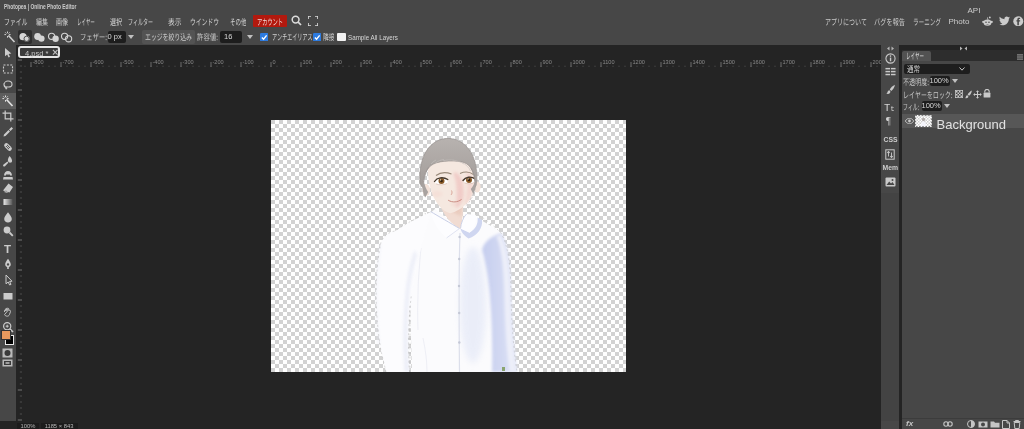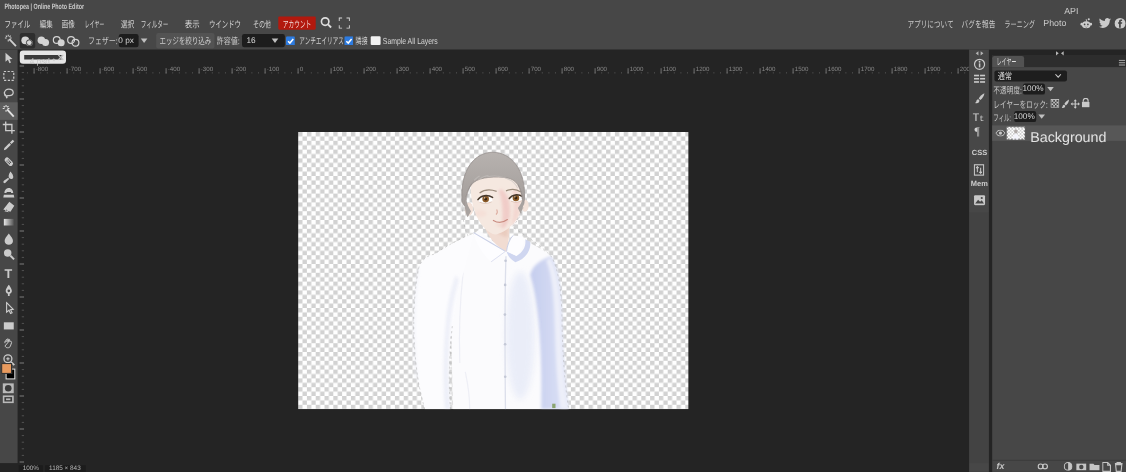--- a/index.html
+++ b/index.html
@@ -202,21 +202,21 @@
       </g>
     </svg>
 <svg style="position:absolute;left:197px;top:32.5px;" width="21" height="8.5" viewBox="0 0 328 100" preserveAspectRatio="none">
       <g fill="#c8c8c8" transform="translate(0,84) scale(1,-1)">
         <use href="#g8a31" x="0"></use>
         <use href="#g5bb9" x="100"></use>
         <use href="#g5024" x="200"></use>
         <use href="#g003a" x="300"></use>
       </g>
     </svg>
-<div class="ibox" style="left:220px;top:30.5px;width:39px;height:12.5px;text-align:left;padding-left:4px">16</div>
+<div class="ibox" style="left:220px;top:30.5px;width:22px;height:12.5px;text-align:left;padding-left:4px">16</div>
 <div class="tri" style="left:246.5px;top:34.5px"></div>
 <svg class="abs" style="left:259.5px;top:32.5px" width="8.5" height="8.5" viewBox="0 0 10 10">
       <rect width="10" height="10" rx="1.5" fill="#2d7be0"></rect>
       <path d="M2.2,5.2 L4.2,7.2 L7.8,2.8" fill="none" stroke="#fff" stroke-width="1.6"></path>
     </svg>
 <svg style="position:absolute;left:271.5px;top:33px;" width="40.5" height="8.5" viewBox="0 0 800 100" preserveAspectRatio="none">
       <g fill="#d6d6d6" transform="translate(0,84) scale(1,-1)">
         <use href="#g30a2" x="0"></use>
         <use href="#g30f3" x="100"></use>
         <use href="#g30c1" x="200"></use>
@@ -232,21 +232,21 @@
       <path d="M2.2,5.2 L4.2,7.2 L7.8,2.8" fill="none" stroke="#fff" stroke-width="1.6"></path>
     </svg>
 <svg style="position:absolute;left:322.5px;top:33px;" width="11.5" height="8.5" viewBox="0 0 200 100" preserveAspectRatio="none">
       <g fill="#d6d6d6" transform="translate(0,84) scale(1,-1)">
         <use href="#g96a3" x="0"></use>
         <use href="#g63a5" x="100"></use>
       </g>
     </svg>
 <div class="abs" style="left:337px;top:32.5px;width:8.5px;height:8.5px;background:#f2f2f2;border-radius:1px"></div>
 <div class="abs" style="left:347.5px;top:33px;font-size:8px;color:#d6d6d6;transform:scaleX(.78);transform-origin:0 0;white-space:nowrap">Sample All Layers</div>
-<div class="abs" style="left:18px;top:45.5px;width:42px;height:12.5px;background:#3a3a3a;border:4px solid #e5e5e5;border-radius:3px;color:#c8c8c8;font-size:7.5px;line-height:11px;padding-left:5px">4.psd&nbsp;*</div>
+<div class="abs" style="left:18px;top:45.5px;width:42px;height:12.5px;background:#3a3a3a;border:2px solid #e5e5e5;border-radius:3px;color:#c8c8c8;font-size:7.5px;line-height:11px;padding-left:5px">4.psd&nbsp;*</div>
 <svg class="abs" style="left:51.5px;top:48.5px" width="6.5" height="6.5" viewBox="0 0 7 7">
       <path d="M1,1 L6,6 M6,1 L1,6" stroke="#c0c0c0" stroke-width="1.2"></path>
     </svg>
 <svg class="abs" style="left:22px;top:57px" width="859" height="10" viewBox="0 0 859 10" font-family="Liberation Sans">
       <line x1="3" y1="8.6" x2="3" y2="10" stroke="#606060" stroke-width="0.6"></line>
       <line x1="9" y1="8.6" x2="9" y2="10" stroke="#606060" stroke-width="0.6"></line>
       <line x1="15" y1="8.6" x2="15" y2="10" stroke="#606060" stroke-width="0.6"></line>
       <line x1="21" y1="8.6" x2="21" y2="10" stroke="#606060" stroke-width="0.6"></line>
       <line x1="27" y1="8.6" x2="27" y2="10" stroke="#606060" stroke-width="0.6"></line>
       <line x1="33" y1="8.6" x2="33" y2="10" stroke="#606060" stroke-width="0.6"></line>

